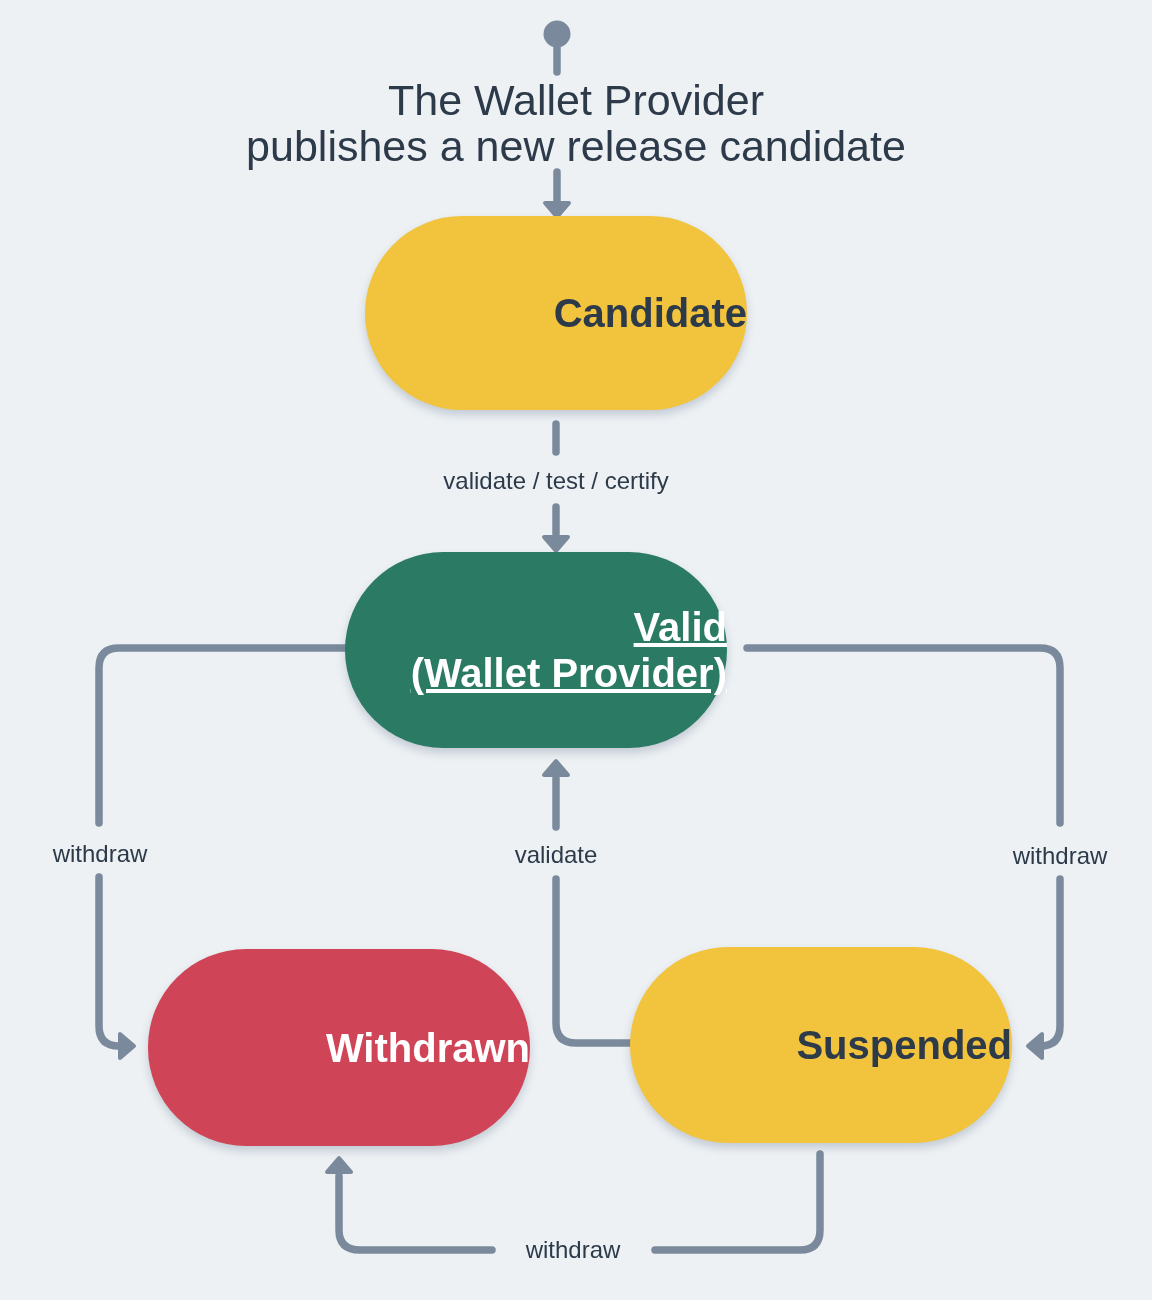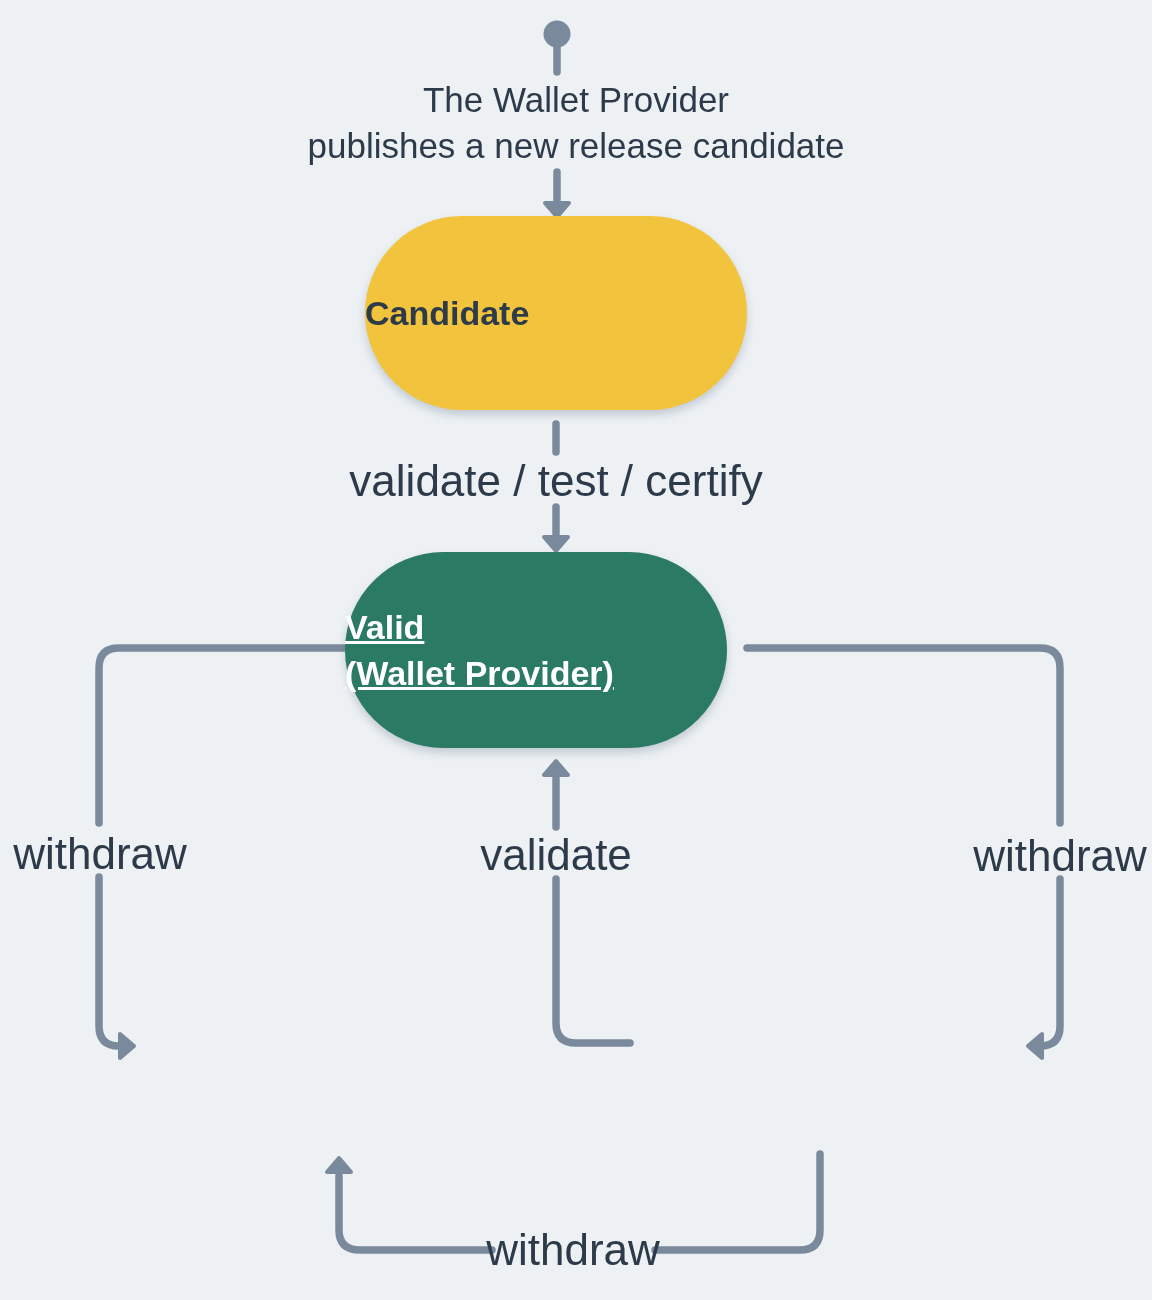--- a/index.html
+++ b/index.html
@@ -26,45 +26,45 @@
     fill: var(--color-connector, #7a8a9c);
     stroke: var(--color-connector, #7a8a9c);
     stroke-width: 4;
     stroke-linejoin: round;
     stroke-linecap: round;
   }
   .start-dot { fill: var(--color-connector, #7a8a9c); }
   .node {
     position: absolute;
     display: flex; flex-direction: column;
-    align-items: flex-start; justify-content: center;
+    align-items: flex-end; justify-content: center;
     width: 382px; height: 196px;
     border-radius: 98px;
-    font-weight: bold; font-size: 34px;
+    font-weight: bold; font-size: 40px;
     line-height: 46px;
     text-align: center;
     box-shadow: 0 5px 9px rgba(100, 116, 139, 0.30);
   }
   .node-candidate { left: 365px; top: 216px; height: 194px; background: var(--color-state-candidate, #f2c33c); color: var(--color-text-dark, #2d3a4a); }
   .node-valid     { left: 345px; top: 552px; background: var(--color-state-valid, #2a7a64); color: var(--color-text-light, #ffffff); text-decoration: underline; }
   .node-withdrawn { left: 148px; top: 949px; height: 197px; background: var(--color-state-withdrawn, #cf4557); color: var(--color-text-light, #ffffff); }
   .node-suspended { left: 630px; top: 947px; background: var(--color-state-suspended, #f2c33c); color: var(--color-text-dark, #2d3a4a); }
   .caption {
     position: absolute;
     left: 0; width: 1152px;
     top: 77px;
     text-align: center;
-    font-size: 35px; line-height: 46px;
+    font-size: 43px; line-height: 46px;
     color: var(--color-text-dark, #2d3a4a);
   }
   .edge-label {
     position: absolute;
     transform: translate(-50%, -50%);
     white-space: nowrap;
-    font-size: 44px;
+    font-size: 24px;
     color: var(--color-text-dark, #2d3a4a);
   }
   .edge-label-validate { left: 556px; top: 481px; }
   .edge-label-withdraw-left { left: 100px; top: 854px; }
   .edge-label-unsuspend { left: 556px; top: 855px; }
   .edge-label-suspend { left: 1060px; top: 856px; }
   .edge-label-withdraw-bottom { left: 573px; top: 1250px; }
 </style>
 </head>
 <body>
@@ -121,21 +121,27 @@
 
   <div class="node node-candidate">
     <span>Candidate</span>
   </div>
 
   <div class="node node-valid">
     <span>Valid</span>
     <span>(Wallet Provider)</span>
   </div>
 
+  <div class="node node-withdrawn">
+    <span>Withdrawn</span>
+  </div>
 
+  <div class="node node-suspended">
+    <span>Suspended</span>
+  </div>
 
   <div class="edge-label edge-label-validate">validate / test / certify</div>
   <div class="edge-label edge-label-withdraw-left">withdraw</div>
   <div class="edge-label edge-label-unsuspend">validate</div>
   <div class="edge-label edge-label-suspend">withdraw</div>
   <div class="edge-label edge-label-withdraw-bottom">withdraw</div>
 
 </div>
 
 </body></html>

